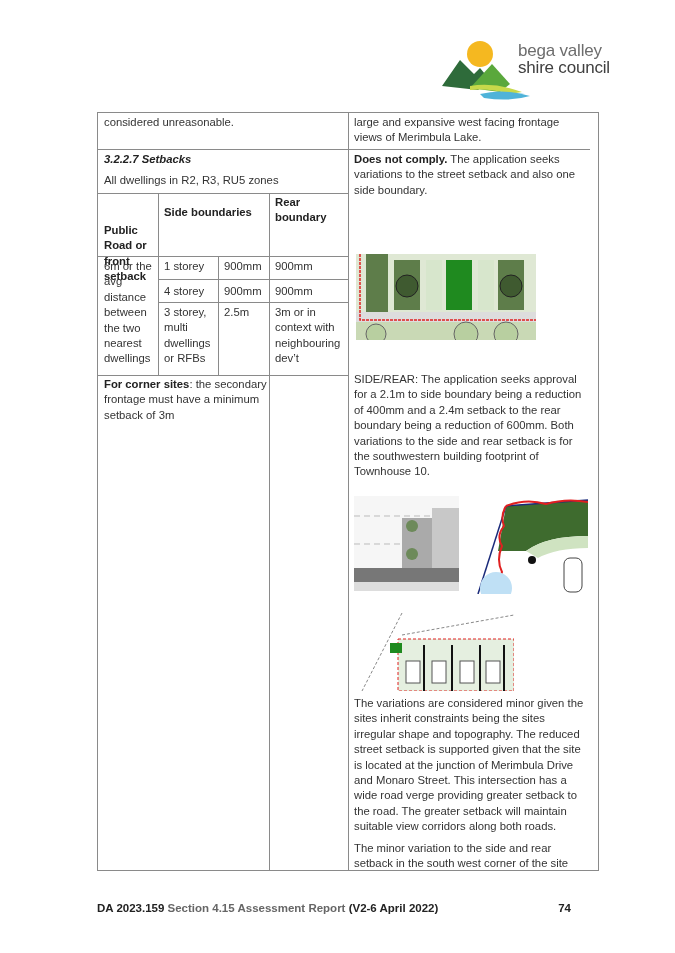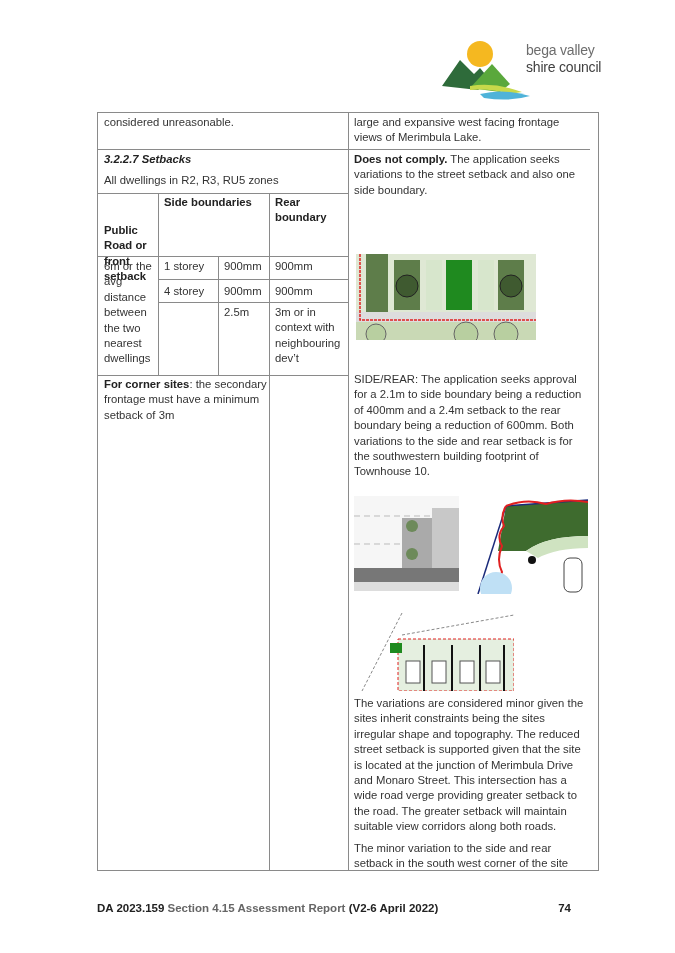--- a/index.html
+++ b/index.html
@@ -1,19 +1,19 @@
 <!DOCTYPE html>
 <html><head>
 <meta charset="utf-8">
 <style>
   html, body { margin: 0; padding: 0; background: #ffffff; }
   body { width: 675px; height: 953px; position: relative; overflow: hidden;
          font-family: "Liberation Sans", sans-serif; color: #2b2b2b; }
   .logo { position: absolute; left: 440px; top: 38px; width: 190px; height: 66px; }
-  .logo-text { position: absolute; left: 86px; top: 4px; font-size: 14px; line-height: 17px; letter-spacing: -0.2px; }
+  .logo-text { position: absolute; left: 78px; top: 4px; font-size: 17px; line-height: 17px; letter-spacing: -0.2px; }
   .logo-l1 { color: #6d6d6d; }
   .logo-l2 { color: #404040; }
   .tbl { position: absolute; left: 97px; top: 112px; width: 502px; height: 759px;
          border: 1px solid #8a8a8a; box-sizing: border-box; }
   .cell { position: absolute; box-sizing: border-box; font-size: 11.3px; line-height: 15.4px; color: #333; }
   .vl { position: absolute; width: 1px; background: #8a8a8a; }
   .hl { position: absolute; height: 1px; background: #8a8a8a; }
   b { font-weight: bold; color: #222; }
   .p { margin: 0 0 6px 0; }
   .img { position: absolute; overflow: hidden; }
@@ -56,33 +56,34 @@
   <div class="hl" style="left:0; top:80px; width:250px;"></div>
   <div class="hl" style="left:0; top:143px; width:250px;"></div>
   <div class="hl" style="left:60px; top:166px; width:190px;"></div>
   <div class="hl" style="left:60px; top:189px; width:190px;"></div>
   <div class="hl" style="left:0; top:262px; width:250px;"></div>
   <div class="vl" style="left:60px; top:80px; height:182px;"></div>
   <div class="vl" style="left:120px; top:143px; height:119px;"></div>
   <div class="vl" style="left:171px; top:80px; height:677px;"></div>
 
   <div class="cell" style="left:6px; top:82px; width:54px;margin-top:28px;"><b>Public Road or front setback</b></div>
-  <div class="cell" style="left:66px; top:82px; width:104px;"><b>Side boundaries</b></div>
+  <div class="cell" style="left:66px; top:92px; width:104px;"><b>Side boundaries</b></div>
   <div class="cell" style="left:177px; top:82px; width:70px;"><b>Rear boundary</b></div>
 
   <div class="cell" style="left:6px; top:146px; width:54px;">6m or the avg distance between the two nearest dwellings</div>
 
   <div class="cell" style="left:66px; top:146px; width:54px;">1 storey</div>
   <div class="cell" style="left:126px; top:146px; width:44px;">900mm</div>
   <div class="cell" style="left:177px; top:146px; width:70px;">900mm</div>
 
   <div class="cell" style="left:66px; top:171px; width:54px;">4 storey</div>
   <div class="cell" style="left:126px; top:171px; width:44px;">900mm</div>
   <div class="cell" style="left:177px; top:171px; width:70px;">900mm</div>
 
+  <div class="cell" style="left:66px; top:192px; width:54px;">3 storey, multi dwellings or RFBs</div>
   <div class="cell" style="left:126px; top:192px; width:44px;">2.5m</div>
   <div class="cell" style="left:177px; top:192px; width:70px;">3m or in context with neighbouring dev’t</div>
 
   <div class="cell" style="left:6px; top:264px; width:165px;">
     <b>For corner sites</b><span>: the secondary frontage must have a minimum setback of 3m</span>
   </div>
 
   <div class="cell" style="left:256px; top:39px; width:232px;">
     <p class="p"><b>Does not comply.</b><span> The application seeks variations to the street setback and also one side boundary.</span></p>
   </div>

